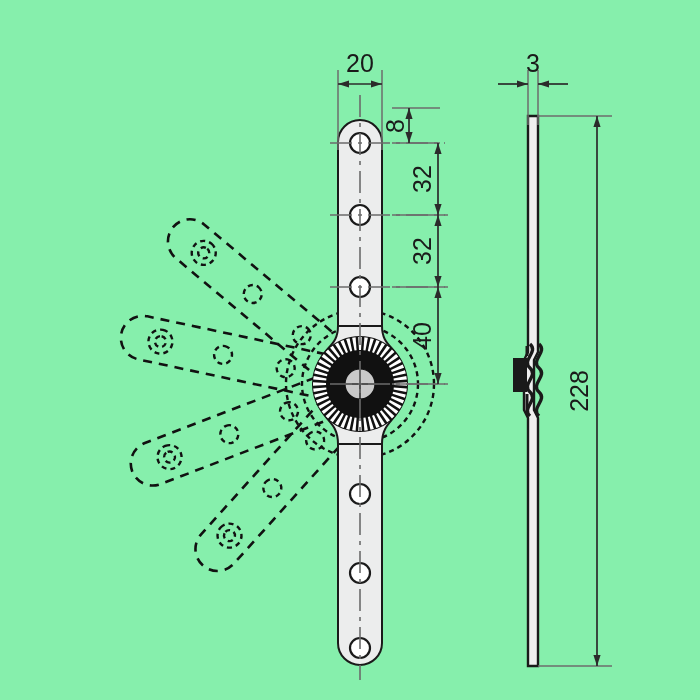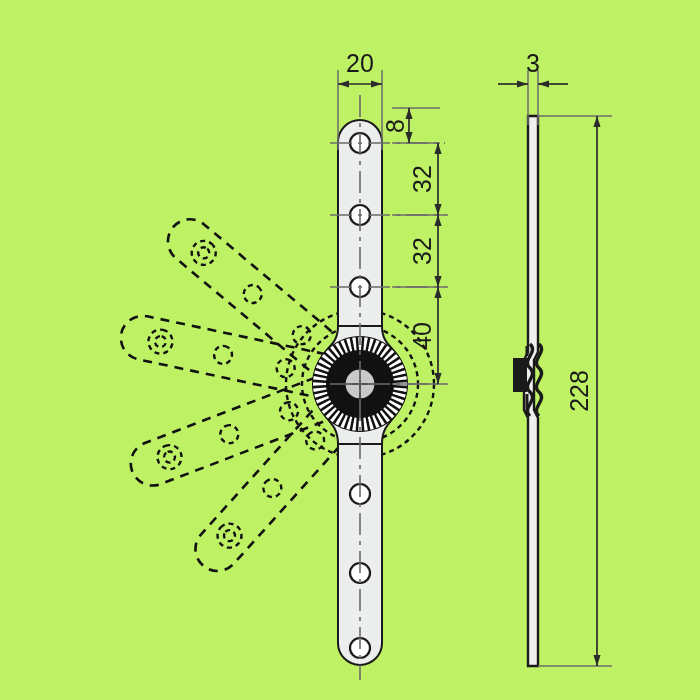--- a/index.html
+++ b/index.html
@@ -4,21 +4,21 @@
 <style>
   html, body {
     margin: 0;
     padding: 0;
     background: #ffffff;
   }
   #drawing-root {
     position: relative;
     width: 700px;
     height: 700px;
-    background: #bef264;
+    background: #86efac;
     font-family: "Liberation Sans", sans-serif;
     overflow: hidden;
   }
   svg.sheet {
     position: absolute;
     left: 0;
     top: 0;
     width: 700px;
     height: 700px;
     display: block;

